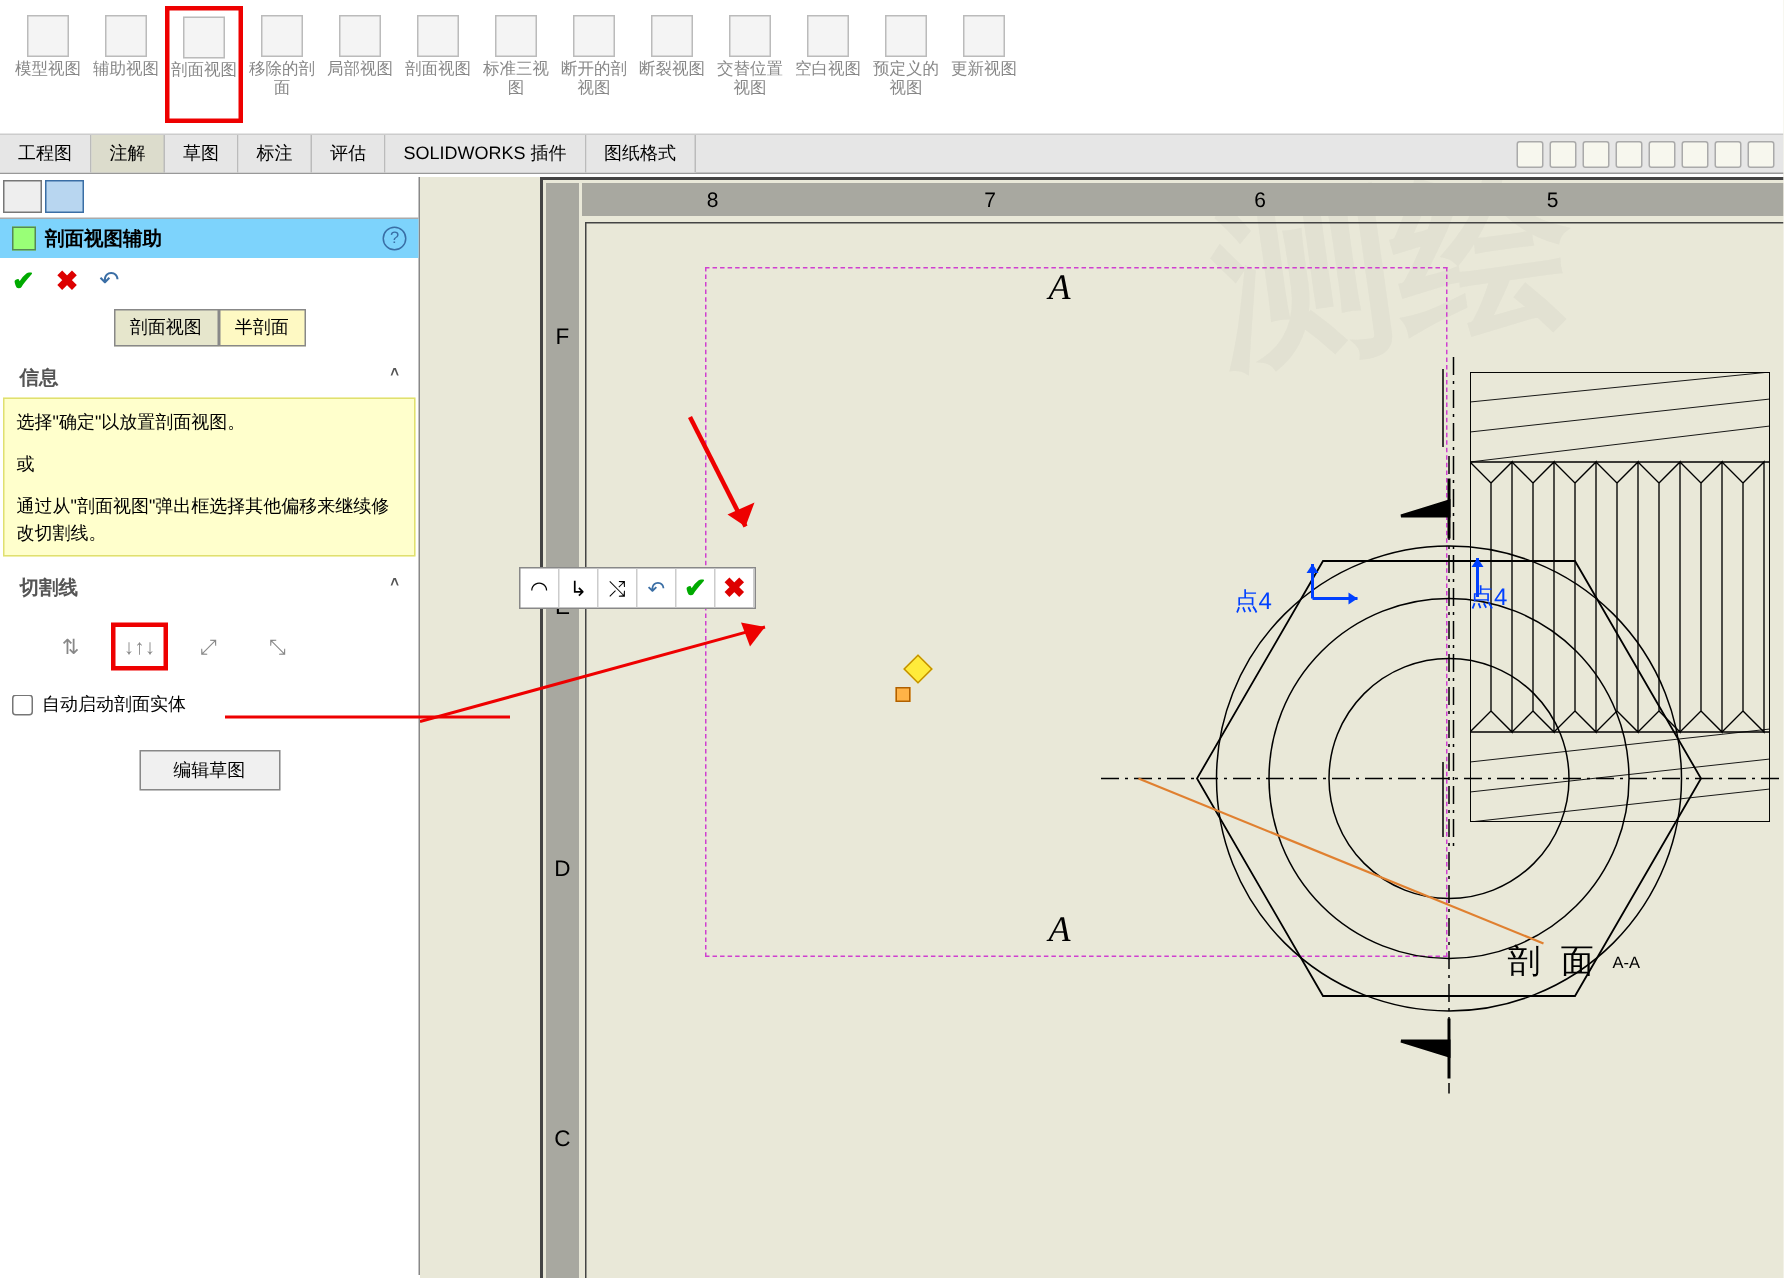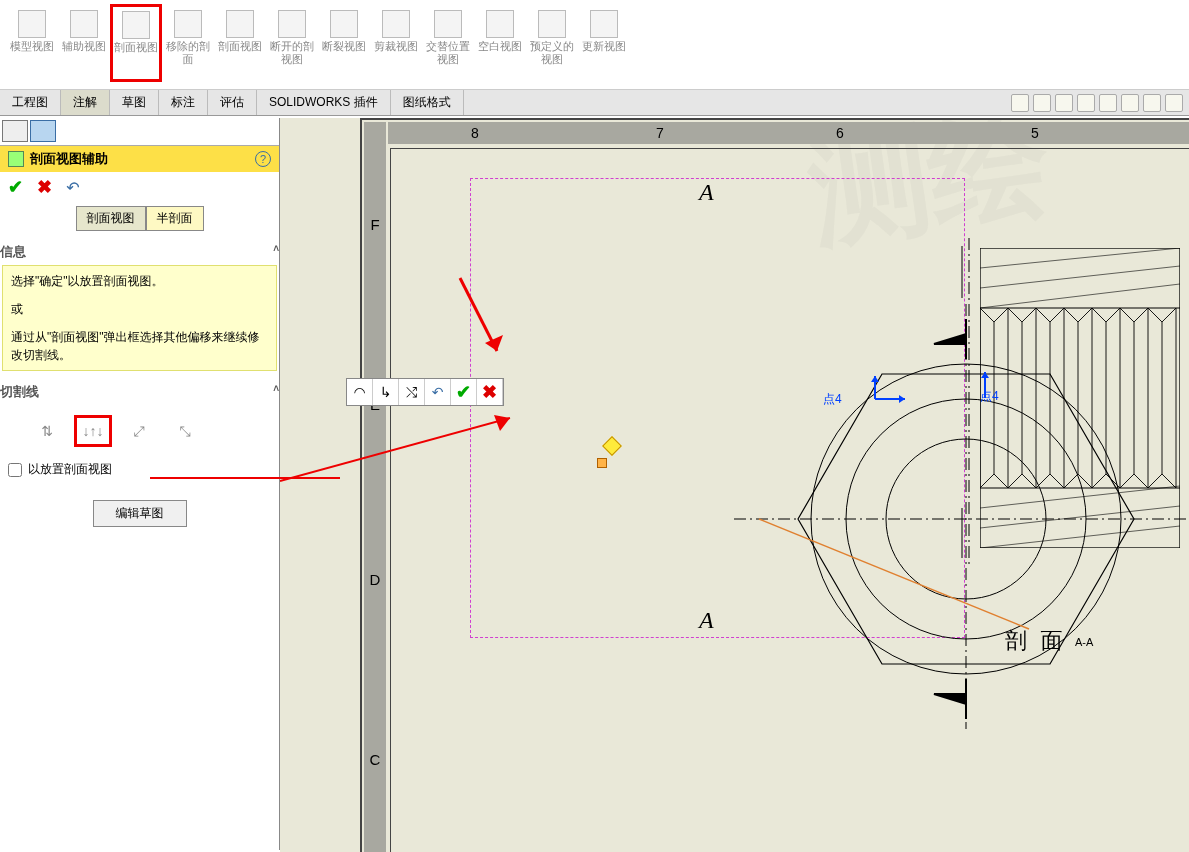--- a/index.html
+++ b/index.html
@@ -17,32 +17,32 @@
 .tab { padding: 4px 12px; font-size: 12px; border-right: 1px solid #bbb; background: #e6e6e6; cursor: pointer; }
 .tab.active { background: #dcdccc; font-weight: normal; }
 .tabbar-right { margin-left: auto; padding: 2px 6px; display: flex; gap: 4px; align-items: center; }
 .mini-ico { width: 18px; height: 18px; border: 1px solid #aaa; background: #f7f7ee; border-radius: 2px; }
 
 
 .leftpanel { position: absolute; left: 0; top: 118px; width: 280px; height: 732px; border-right: 1px solid #888; background: #fff; font-size: 12px; }
 .lp-tabicons { height: 28px; border-bottom: 1px solid #aaa; display: flex; padding: 2px; }
 .lp-tabico { width: 26px; height: 22px; border: 1px solid #777; margin-right: 2px; background: #eee; }
 .lp-tabico.active { background: #b8d6f0; border-color: #3a6ea5; }
-.lp-header { height: 26px; display: flex; align-items: center; padding: 4px 8px; background: #fde047; }
+.lp-header { height: 26px; display: flex; align-items: center; padding: 4px 8px; background: #7dd3fc; }
 .lp-header-ico { width: 16px; height: 16px; background: #9f7; margin-right: 6px; border: 1px solid #585; }
 .lp-header-txt { font-weight: bold; font-size: 13px; }
 .lp-header-help { margin-left: auto; color: #3a6ea5; width: 16px; height: 16px; border: 1px solid #3a6ea5; border-radius: 50%; text-align: center; line-height: 14px; font-size: 11px; }
 .lp-okrow { height: 30px; display: flex; align-items: center; padding: 0 8px; gap: 14px; }
 .ok-check { color: #0a0; font-size: 18px; font-weight: bold; }
 .ok-x { color: #d00; font-size: 18px; font-weight: bold; }
 .ok-undo { color: #3a6ea5; font-size: 16px; }
 .lp-modetabs { display: flex; justify-content: center; gap: 0; margin: 4px 0 8px; }
 .modetab { padding: 3px 10px; border: 1px solid #888; font-size: 12px; background: #fef9c3; }
 .modetab.active { background: #e6e6cc; }
-.lp-sec-hdr { padding: 4px 0; font-weight: bold; display: flex; font-size: 13px; color: #555; }
+.lp-sec-hdr { padding: 4px 13px; font-weight: bold; display: flex; font-size: 13px; color: #555; }
 .lp-sec-hdr .chev { margin-left: auto; font-size: 10px; color: #555; }
 .lp-info { background: #ffffcc; border: 1px solid #e0e070; padding: 6px 8px; margin: 0 2px; font-size: 12px; line-height: 18px; }
 .lp-cutline { padding: 6px 8px; }
 .cutline-grid { display: flex; flex-wrap: wrap; gap: 8px; padding: 4px 20px; }
 .cutline-btn { width: 38px; height: 32px; border: 1px solid transparent; background: #fff; display: flex; align-items: center; justify-content: center; font-size: 14px; color: #888; }
 .cutline-btn.hl { border: 3px solid #e00; }
 .lp-check { padding: 4px 8px; display: flex; align-items: center; gap: 6px; }
 .lp-check input { width: 14px; height: 14px; }
 .lp-editbtn { display: block; margin: 18px auto; padding: 4px 22px; border: 1px solid #888; background: #f0f0f0; font-size: 12px; }
 
@@ -51,21 +51,21 @@
 .sheet-border-outer { position: absolute; left: 80px; top: 0; width: 2000px; height: 900px; border: 2px solid #444; }
 .sheet-border-inner { position: absolute; left: 28px; top: 28px; width: 1944px; height: 844px; border: 1px solid #444; }
 .zone-grey { position: absolute; background: #a8a8a0; color: #000; font-size: 15px; display: flex; align-items: center; justify-content: center; }
 
 
 .view1 { position: absolute; left: 190px; top: 60px; width: 495px; height: 460px; border: 1px dashed #d040d0; }
 .hex { position: absolute; left: 248px; top: 120px; }
 .hex polygon, .hex circle, .hex line { vector-effect: non-scaling-stroke; }
 .centerline { stroke: #000; stroke-width: 1; stroke-dasharray: 12 4 2 4; }
 .label-A { position: absolute; font-size: 24px; font-family: "Times New Roman", serif; font-style: italic; }
-.dim-text { position: absolute; color: #0040ff; font-size: 12px; font-family: Arial; }
+.dim-text { position: absolute; color: #0040ff; font-size: 16px; font-family: Arial; }
 .yellow-pin { position: absolute; width: 14px; height: 14px; background: #ffeb3b; border: 1px solid #c49000; transform: rotate(45deg); }
 .orange-sq { position: absolute; width: 10px; height: 10px; background: #ffb347; border: 1px solid #b06000; }
 
 
 .float-tb { position: absolute; left: 66px; top: 260px; display: flex; border: 1px solid #888; background: #fff; }
 .float-tb .fbtn { width: 26px; height: 26px; border-right: 1px solid #ccc; display: flex; align-items: center; justify-content: center; font-size: 14px; }
 .fbtn.ok { color: #0a0; font-weight: bold; font-size: 18px; }
 .fbtn.cancel { color: #d00; font-weight: bold; font-size: 18px; }
 
 
@@ -93,33 +93,37 @@
   <div class="ribbon-item highlighted">
       <div class="ribbon-ico"></div>
       <div class="ribbon-lbl">剖面视图</div>
     </div>
   <div class="ribbon-item">
       <div class="ribbon-ico"></div>
       <div class="ribbon-lbl">移除的剖面</div>
     </div>
   <div class="ribbon-item">
       <div class="ribbon-ico"></div>
+      <div class="ribbon-lbl">局部视图</div>
+    </div>
+  <div class="ribbon-item">
+      <div class="ribbon-ico"></div>
       <div class="ribbon-lbl">剖面视图</div>
     </div>
   <div class="ribbon-item">
       <div class="ribbon-ico"></div>
+      <div class="ribbon-lbl">标准三视图</div>
+    </div>
+  <div class="ribbon-item">
+      <div class="ribbon-ico"></div>
       <div class="ribbon-lbl">断开的剖视图</div>
     </div>
   <div class="ribbon-item">
       <div class="ribbon-ico"></div>
       <div class="ribbon-lbl">断裂视图</div>
-    </div>
-  <div class="ribbon-item">
-      <div class="ribbon-ico"></div>
-      <div class="ribbon-lbl">剪裁视图</div>
     </div>
   <div class="ribbon-item">
       <div class="ribbon-ico"></div>
       <div class="ribbon-lbl">交替位置视图</div>
     </div>
   <div class="ribbon-item">
       <div class="ribbon-ico"></div>
       <div class="ribbon-lbl">空白视图</div>
     </div>
   <div class="ribbon-item">
@@ -187,21 +191,21 @@
   <div class="lp-cutline">
     <div class="cutline-grid">
       <div class="cutline-btn">⇅</div>
       <div class="cutline-btn hl">↓↑↓</div>
       <div class="cutline-btn" style="flex-basis:100%; width:38px; max-width:38px;">⤢</div>
       <div class="cutline-btn">⤡</div>
     </div>
   </div>
   <div class="lp-check">
     <input type="checkbox" style="">
-    <span>以放置剖面视图</span>
+    <span>自动启动剖面实体</span>
   </div>
   <button class="lp-editbtn">编辑草图</button>
 </div>
 
 <div class="canvas-outer">
   <div class="watermark" style="left:-130px; top:280px;">天</div>
   <div class="watermark" style="left:530px; top:-20px;">测绘</div>
 
   <div class="sheet-border-outer">
 

